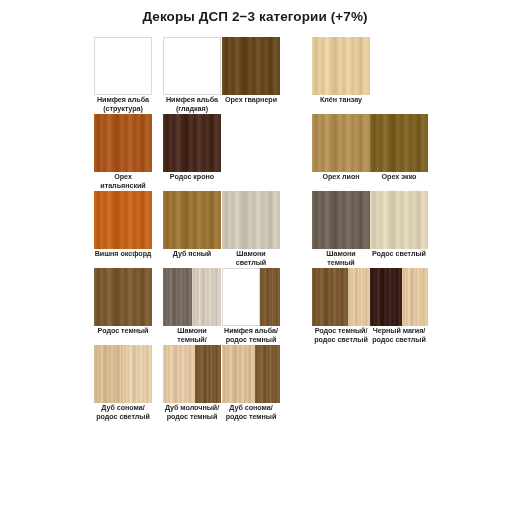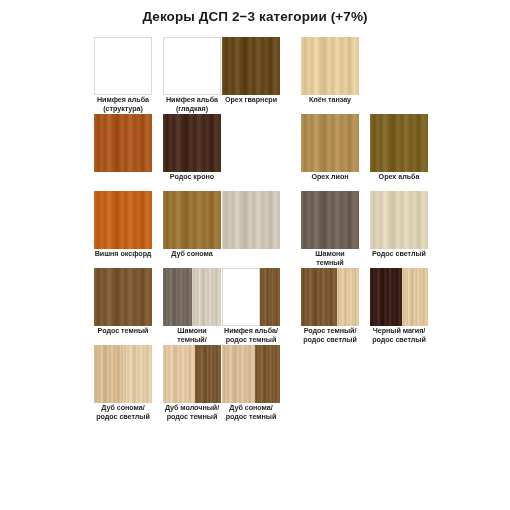--- a/index.html
+++ b/index.html
@@ -42,21 +42,21 @@
     position: relative;
   }
   .cell {
     position: absolute;
     top: 0;
     width: 58px;
   }
   .cell.c0 { left: 0px; }
   .cell.c1 { left: 69px; }
   .cell.c2 { left: 128px; }
-  .cell.c3 { left: 207px; }
+  .cell.c3 { left: 218px; }
   .cell.c4 { left: 276px; }
 
   .swatch {
     width: 58px;
     height: 58px;
     display: flex;
     flex-direction: row;
     box-sizing: border-box;
     overflow: hidden;
   }
@@ -116,57 +116,59 @@
             <div class="half" style="width: 100%; background: linear-gradient(90deg, rgb(238, 213, 166) 0%, rgb(214, 189, 142) 7%, rgb(234, 209, 162) 13%, rgb(220, 195, 148) 19%, rgb(244, 219, 172) 26%, rgb(222, 197, 150) 33%, rgb(212, 187, 140) 41%, rgb(237, 212, 165) 48%, rgb(218, 193, 146) 55%, rgb(242, 217, 170) 62%, rgb(221, 196, 149) 70%, rgb(233, 208, 161) 77%, rgb(213, 188, 141) 84%, rgb(239, 214, 167) 91%, rgb(224, 199, 152) 100%);"></div>
           </div>
           <div class="caption">Клён танзау</div>
         </div>
       </div>
       <div class="row">
         <div class="cell c0">
           <div class="swatch">
             <div class="half" style="width: 100%; background: linear-gradient(90deg, rgb(179, 97, 41) 0%, rgb(155, 73, 17) 7%, rgb(175, 93, 37) 13%, rgb(161, 79, 23) 19%, rgb(185, 103, 47) 26%, rgb(163, 81, 25) 33%, rgb(153, 71, 15) 41%, rgb(178, 96, 40) 48%, rgb(159, 77, 21) 55%, rgb(183, 101, 45) 62%, rgb(162, 80, 24) 70%, rgb(174, 92, 36) 77%, rgb(154, 72, 16) 84%, rgb(180, 98, 42) 91%, rgb(165, 83, 27) 100%);"></div>
           </div>
+          <div class="caption">Орех итальянский</div>
         </div>
         <div class="cell c1">
           <div class="swatch">
             <div class="half" style="width: 100%; background: linear-gradient(90deg, rgb(83, 53, 42) 0%, rgb(59, 29, 18) 7%, rgb(79, 49, 38) 13%, rgb(65, 35, 24) 19%, rgb(89, 59, 48) 26%, rgb(67, 37, 26) 33%, rgb(57, 27, 16) 41%, rgb(82, 52, 41) 48%, rgb(63, 33, 22) 55%, rgb(87, 57, 46) 62%, rgb(66, 36, 25) 70%, rgb(78, 48, 37) 77%, rgb(58, 28, 17) 84%, rgb(84, 54, 43) 91%, rgb(69, 39, 28) 100%);"></div>
           </div>
           <div class="caption">Родос кроно</div>
         </div>
         <div class="cell c3">
           <div class="swatch">
             <div class="half" style="width: 100%; background: linear-gradient(90deg, rgb(186, 152, 94) 0%, rgb(162, 128, 70) 7%, rgb(182, 148, 90) 13%, rgb(168, 134, 76) 19%, rgb(192, 158, 100) 26%, rgb(170, 136, 78) 33%, rgb(160, 126, 68) 41%, rgb(185, 151, 93) 48%, rgb(166, 132, 74) 55%, rgb(190, 156, 98) 62%, rgb(169, 135, 77) 70%, rgb(181, 147, 89) 77%, rgb(161, 127, 69) 84%, rgb(187, 153, 95) 91%, rgb(172, 138, 80) 100%);"></div>
           </div>
           <div class="caption">Орех лион</div>
         </div>
         <div class="cell c4">
           <div class="swatch">
             <div class="half" style="width: 100%; background: linear-gradient(90deg, rgb(134, 108, 46) 0%, rgb(110, 84, 22) 7%, rgb(130, 104, 42) 13%, rgb(116, 90, 28) 19%, rgb(140, 114, 52) 26%, rgb(118, 92, 30) 33%, rgb(108, 82, 20) 41%, rgb(133, 107, 45) 48%, rgb(114, 88, 26) 55%, rgb(138, 112, 50) 62%, rgb(117, 91, 29) 70%, rgb(129, 103, 41) 77%, rgb(109, 83, 21) 84%, rgb(135, 109, 47) 91%, rgb(120, 94, 32) 100%);"></div>
           </div>
-          <div class="caption">Орех альба</div>
+          <div class="caption">Орех экко</div>
         </div>
       </div>
       <div class="row">
         <div class="cell c0">
           <div class="swatch">
             <div class="half" style="width: 100%; background: linear-gradient(90deg, rgb(206, 109, 37) 0%, rgb(182, 85, 13) 7%, rgb(202, 105, 33) 13%, rgb(188, 91, 19) 19%, rgb(212, 115, 43) 26%, rgb(190, 93, 21) 33%, rgb(180, 83, 11) 41%, rgb(205, 108, 36) 48%, rgb(186, 89, 17) 55%, rgb(210, 113, 41) 62%, rgb(189, 92, 20) 70%, rgb(201, 104, 32) 77%, rgb(181, 84, 12) 84%, rgb(207, 110, 38) 91%, rgb(192, 95, 23) 100%);"></div>
           </div>
           <div class="caption">Вишня оксфорд</div>
         </div>
         <div class="cell c1">
           <div class="swatch">
             <div class="half" style="width: 100%; background: linear-gradient(90deg, rgb(164, 126, 64) 0%, rgb(140, 102, 40) 7%, rgb(160, 122, 60) 13%, rgb(146, 108, 46) 19%, rgb(170, 132, 70) 26%, rgb(148, 110, 48) 33%, rgb(138, 100, 38) 41%, rgb(163, 125, 63) 48%, rgb(144, 106, 44) 55%, rgb(168, 130, 68) 62%, rgb(147, 109, 47) 70%, rgb(159, 121, 59) 77%, rgb(139, 101, 39) 84%, rgb(165, 127, 65) 91%, rgb(150, 112, 50) 100%);"></div>
           </div>
-          <div class="caption">Дуб сонома</div>
+          <div class="caption">Дуб ясный</div>
         </div>
         <div class="cell c2">
           <div class="swatch">
             <div class="half" style="width: 100%; background: linear-gradient(90deg, rgb(215, 207, 192) 0%, rgb(191, 183, 168) 7%, rgb(211, 203, 188) 13%, rgb(197, 189, 174) 19%, rgb(221, 213, 198) 26%, rgb(199, 191, 176) 33%, rgb(189, 181, 166) 41%, rgb(214, 206, 191) 48%, rgb(195, 187, 172) 55%, rgb(219, 211, 196) 62%, rgb(198, 190, 175) 70%, rgb(210, 202, 187) 77%, rgb(190, 182, 167) 84%, rgb(216, 208, 193) 91%, rgb(201, 193, 178) 100%);"></div>
           </div>
+          <div class="caption">Шамони светлый</div>
         </div>
         <div class="cell c3">
           <div class="swatch">
             <div class="half" style="width: 100%; background: linear-gradient(90deg, rgb(121, 109, 97) 0%, rgb(97, 85, 73) 7%, rgb(117, 105, 93) 13%, rgb(103, 91, 79) 19%, rgb(127, 115, 103) 26%, rgb(105, 93, 81) 33%, rgb(95, 83, 71) 41%, rgb(120, 108, 96) 48%, rgb(101, 89, 77) 55%, rgb(125, 113, 101) 62%, rgb(104, 92, 80) 70%, rgb(116, 104, 92) 77%, rgb(96, 84, 72) 84%, rgb(122, 110, 98) 91%, rgb(107, 95, 83) 100%);"></div>
           </div>
           <div class="caption">Шамони темный</div>
         </div>
         <div class="cell c4">
           <div class="swatch">
             <div class="half" style="width: 100%; background: linear-gradient(90deg, rgb(232, 220, 192) 0%, rgb(208, 196, 168) 7%, rgb(228, 216, 188) 13%, rgb(214, 202, 174) 19%, rgb(238, 226, 198) 26%, rgb(216, 204, 176) 33%, rgb(206, 194, 166) 41%, rgb(231, 219, 191) 48%, rgb(212, 200, 172) 55%, rgb(236, 224, 196) 62%, rgb(215, 203, 175) 70%, rgb(227, 215, 187) 77%, rgb(207, 195, 167) 84%, rgb(233, 221, 193) 91%, rgb(218, 206, 178) 100%);"></div>

